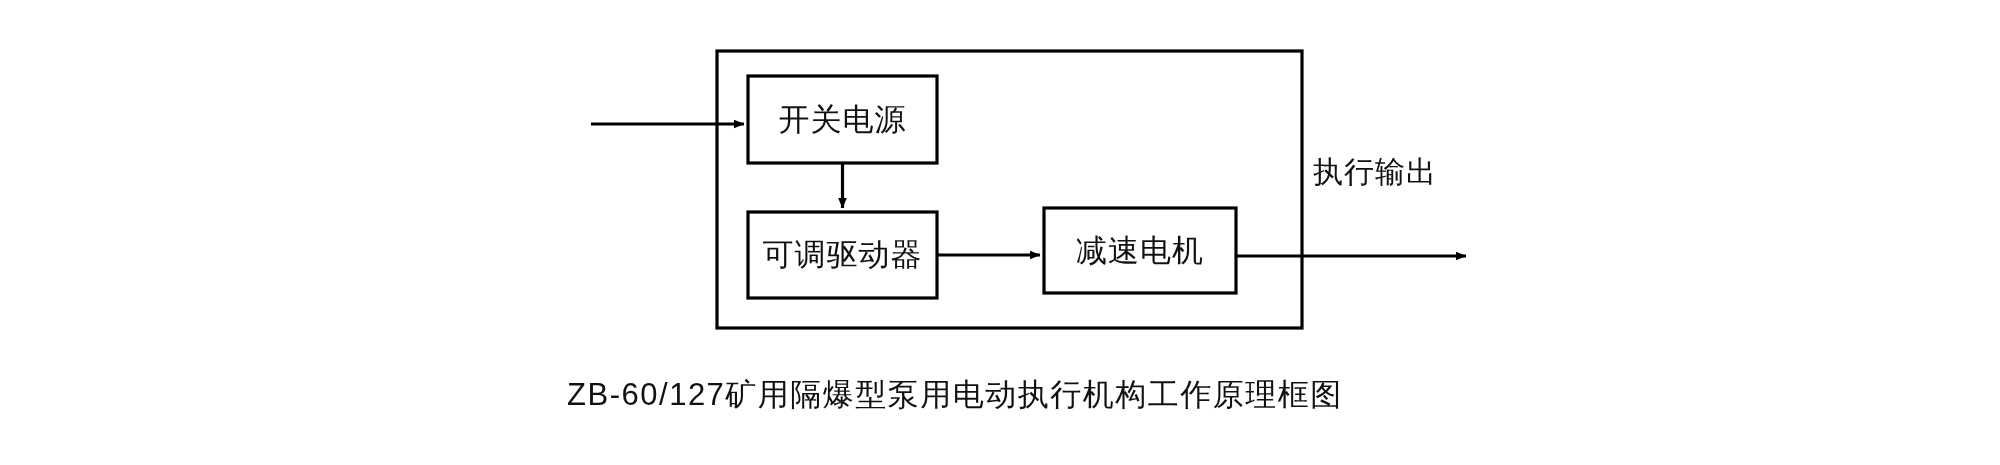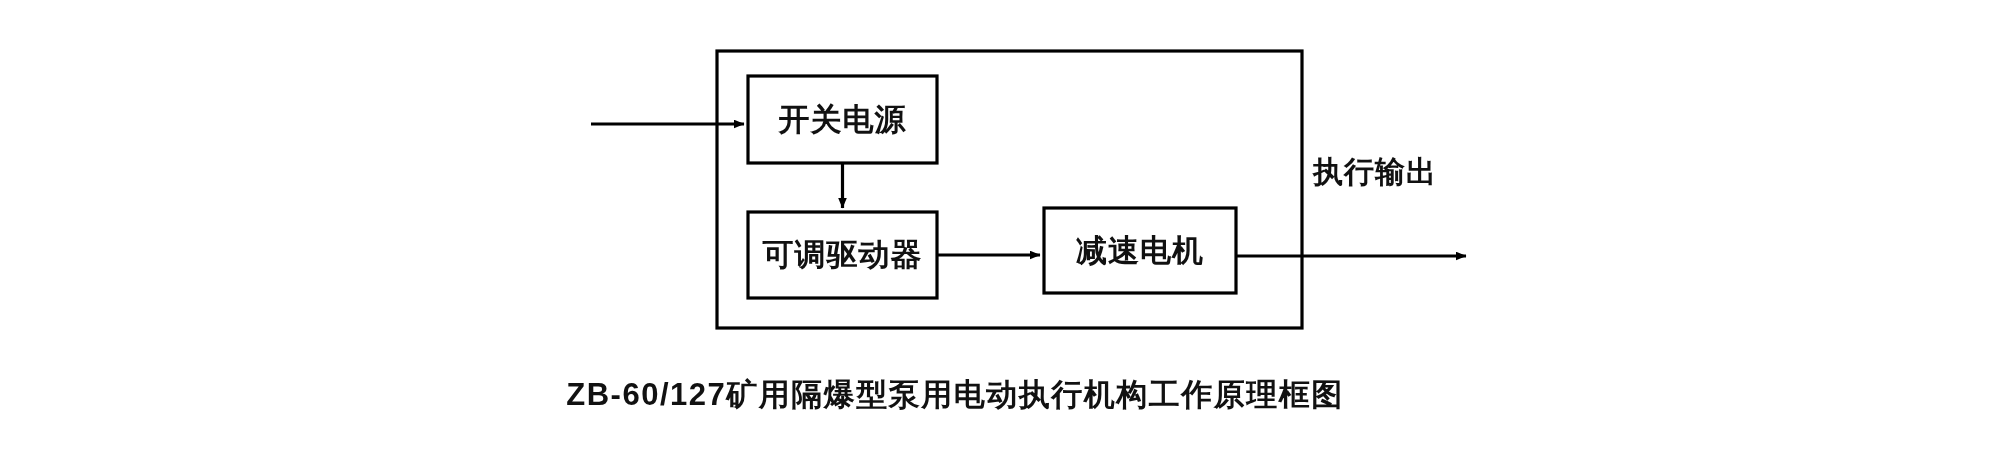--- a/index.html
+++ b/index.html
@@ -11,21 +11,20 @@
   body {
     font-family: "Liberation Sans", "DejaVu Sans", sans-serif;
     color: #000000;
   }
   #canvas {
     position: relative;
     width: 2000px;
     height: 431px;
     background: #ffffff;
     overflow: hidden;
-    font-weight: bold;
   }
   #diagram-svg {
     position: absolute;
     left: 0;
     top: 0;
     width: 2000px;
     height: 465px;
   }
   .blk-label {
     font-size: 31px;

